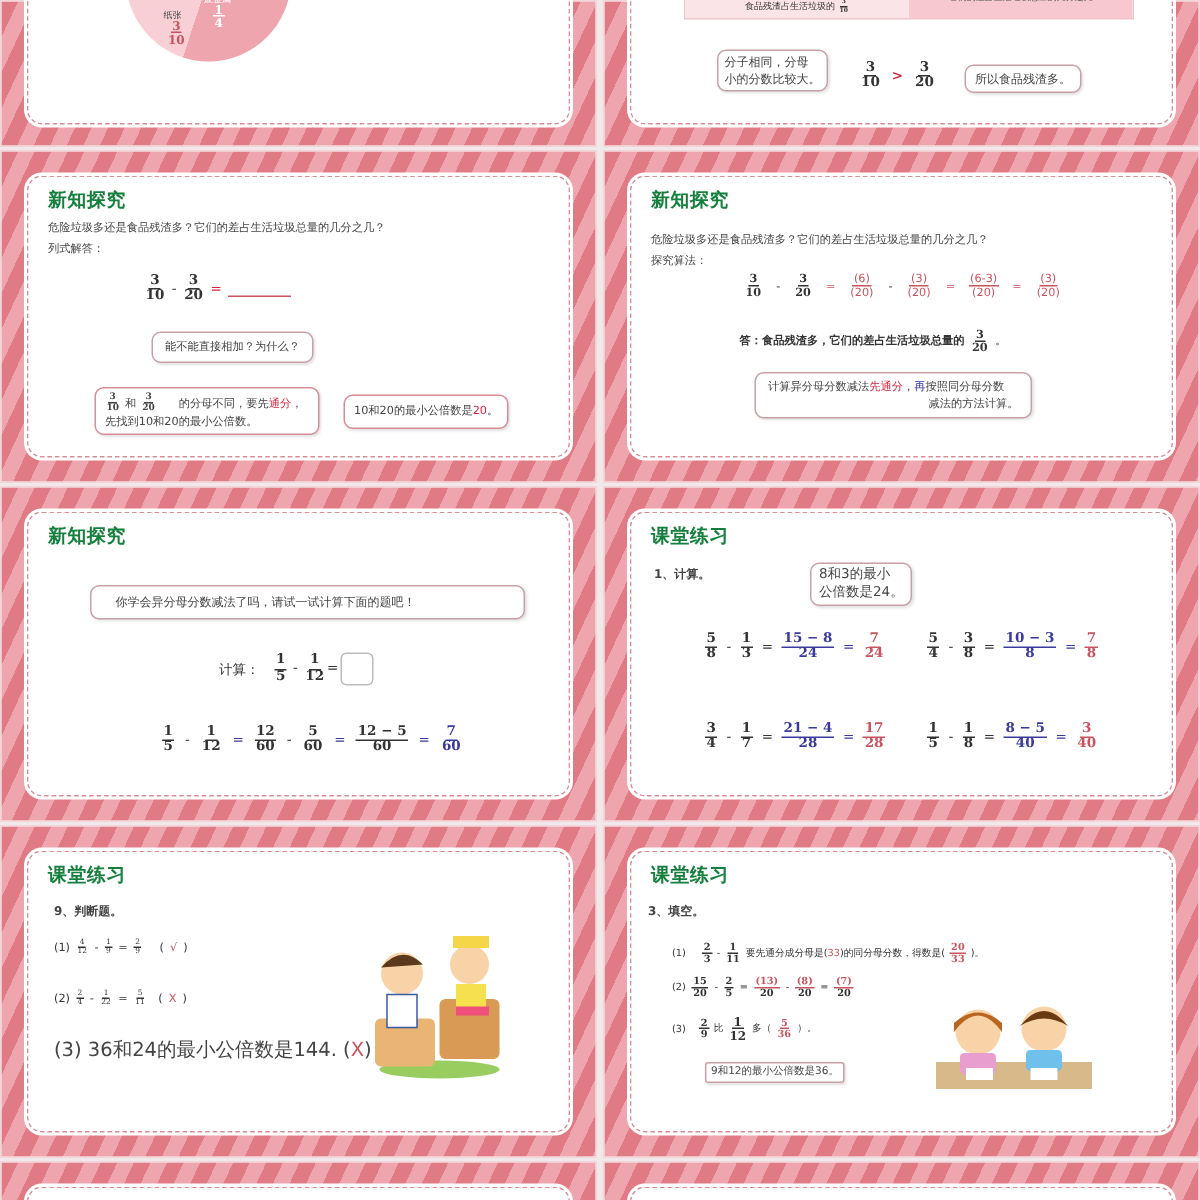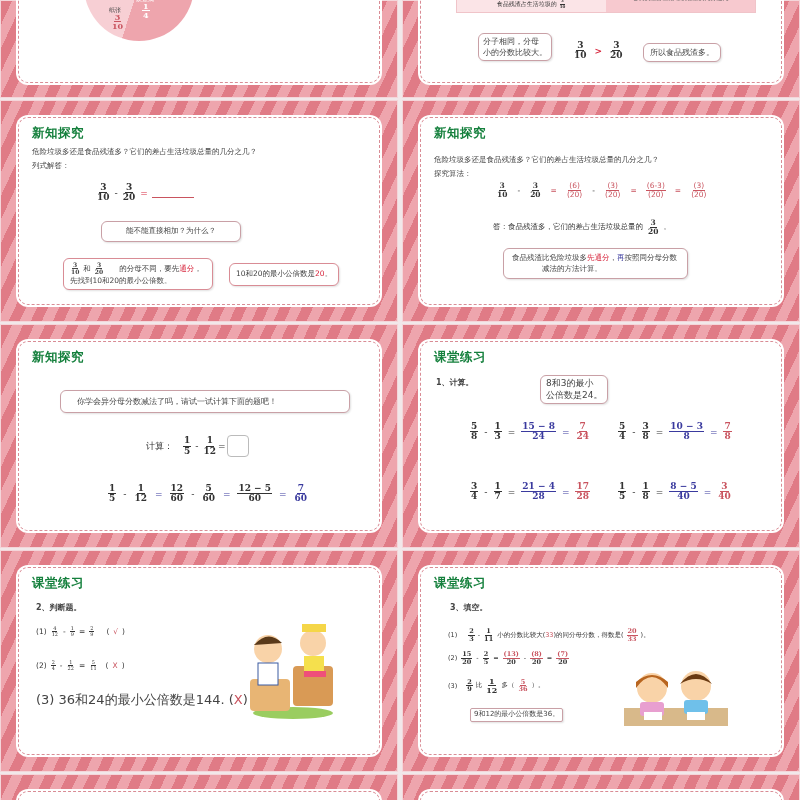--- a/index.html
+++ b/index.html
@@ -123,21 +123,21 @@
             <span class="d">10</span>
           </span>
         <span>-</span>
         <span class="frac">
             <span class="n">3</span>
             <span class="d">20</span>
           </span>
         <span class="red">=</span>
         <span class="blank"></span>
       </div>
-      <div class="bubble" style="left:85px;top:106px;padding:4px 24px;">能不能直接相加？为什么？</div>
+      <div class="bubble" style="left:85px;top:106px;padding:4px 8px;">能不能直接相加？为什么？</div>
       <div class="bubble pinkborder" style="left:47px;top:143px;width:150px;">
         <div style="display:flex;align-items:center;gap:3px;">
           <span class="frac" style="font-size:6px;">
               <span class="n">3</span>
               <span class="d">10</span>
             </span>
           <span>和</span>
           <span class="frac" style="font-size:6px;">
               <span class="n">3</span>
               <span class="d">20</span>
@@ -184,30 +184,30 @@
             <span class="n">(6-3)</span>
             <span class="d">(20)</span>
           </span>
         <span class="pink">=</span>
         <span class="frac pink" style="font-family:'DejaVu Sans',sans-serif;font-weight:normal;">
             <span class="n">(3)</span>
             <span class="d">(20)</span>
           </span>
       </div>
       <div class="eq" style="left:75px;top:104px;font-size:7.5px;">
-        <span style="font-weight:normal;">答：食品残渣多，它们的差占生活垃圾总量的</span>
+        <span style="font-weight:bold;">答：食品残渣多，它们的差占生活垃圾总量的</span>
         <span class="frac">
             <span class="n">3</span>
             <span class="d">20</span>
           </span>
         <span>。</span>
       </div>
       <div class="bubble" style="left:85px;top:133px;width:185px;padding:4px 8px;">
-        <div><span>食品残渣比危险垃圾多</span><span class="red">先通分</span><span>，</span><span class="blue">再</span><span>按照同分母分数</span></div>
-        <div style="text-align:left;padding-left:30px;">减法的方法计算。</div>
+        <div><span>计算异分母分数减法</span><span class="red">先通分</span><span>，</span><span class="blue">再</span><span>按照同分母分数</span></div>
+        <div style="text-align:right;padding-left:30px;">减法的方法计算。</div>
       </div>
     </div>
   </div>
 
   <div class="slide" style="left:0;top:324px;width:398px;height:224px;">
     <div class="card">
       <div class="title">新知探究</div>
       <div class="bubble" style="left:44px;top:51px;width:290px;padding:5px 16px;font-size:8px;">你学会异分母分数减法了吗，请试一试计算下面的题吧！</div>
       <div class="eq" style="left:130px;top:96px;font-size:9px;">
         <span style="font-family:'DejaVu Sans',sans-serif;font-size:9px;">计算：</span>
@@ -348,21 +348,21 @@
             <span class="n">3</span>
             <span class="d">40</span>
           </span>
       </div>
     </div>
   </div>
 
   <div class="slide" style="left:0;top:550px;width:398px;height:222px;">
     <div class="card">
       <div class="title">课堂练习</div>
-      <div class="txt bold" style="left:20px;top:37px;font-size:8px;">2、判断题。</div>
+      <div class="txt bold" style="left:20px;top:37px;font-size:8px;">9、判断题。</div>
       <div class="eq" style="left:20px;top:61px;font-size:7.5px;gap:4px;">
         <span style="font-family:'DejaVu Sans',sans-serif;">(1)</span>
         <span class="frac" style="font-size:5px;font-weight:normal;">
             <span class="n">4</span>
             <span class="d">12</span>
           </span>
           <span>-</span>
         <span class="frac" style="font-size:5px;font-weight:normal;">
             <span class="n">1</span>
             <span class="d">9</span>
@@ -410,33 +410,33 @@
         <rect x="64" y="3" width="24" height="8" fill="#f5d648"></rect>
         <rect x="66" y="35" width="20" height="16" fill="#f5e04d"></rect>
         <rect x="66" y="50" width="22" height="6" fill="#ef4f7a"></rect>
       </svg>
     </div>
   </div>
 
   <div class="slide" style="left:402px;top:550px;width:398px;height:222px;">
     <div class="card">
       <div class="title">课堂练习</div>
-      <div class="txt bold" style="left:32px;top:37px;font-size:8px;">3、填空。</div>
+      <div class="txt bold" style="left:14px;top:37px;font-size:8px;">3、填空。</div>
       <div class="eq" style="left:30px;top:63px;font-size:6.5px;gap:3px;">
         <span style="font-family:'DejaVu Sans',sans-serif;margin-right:8px;">(1)</span>
         <span class="frac">
             <span class="n">2</span>
             <span class="d">3</span>
           </span>
           <span>-</span>
         <span class="frac">
             <span class="n">1</span>
             <span class="d">11</span>
           </span>
-        <span><span>小的分数比较大(</span><span class="pink">33</span><span>)的同分母分数，得数是(</span></span>
+        <span><span>要先通分成分母是(</span><span class="pink">33</span><span>)的同分母分数，得数是(</span></span>
         <span class="frac pink">
             <span class="n">20</span>
             <span class="d">33</span>
           </span>
         <span>)。</span>
       </div>
       <div class="eq" style="left:30px;top:86px;font-size:6.5px;gap:4px;">
         <span style="font-family:'DejaVu Sans',sans-serif;">(2)</span>
         <span class="frac">
             <span class="n">15</span>

